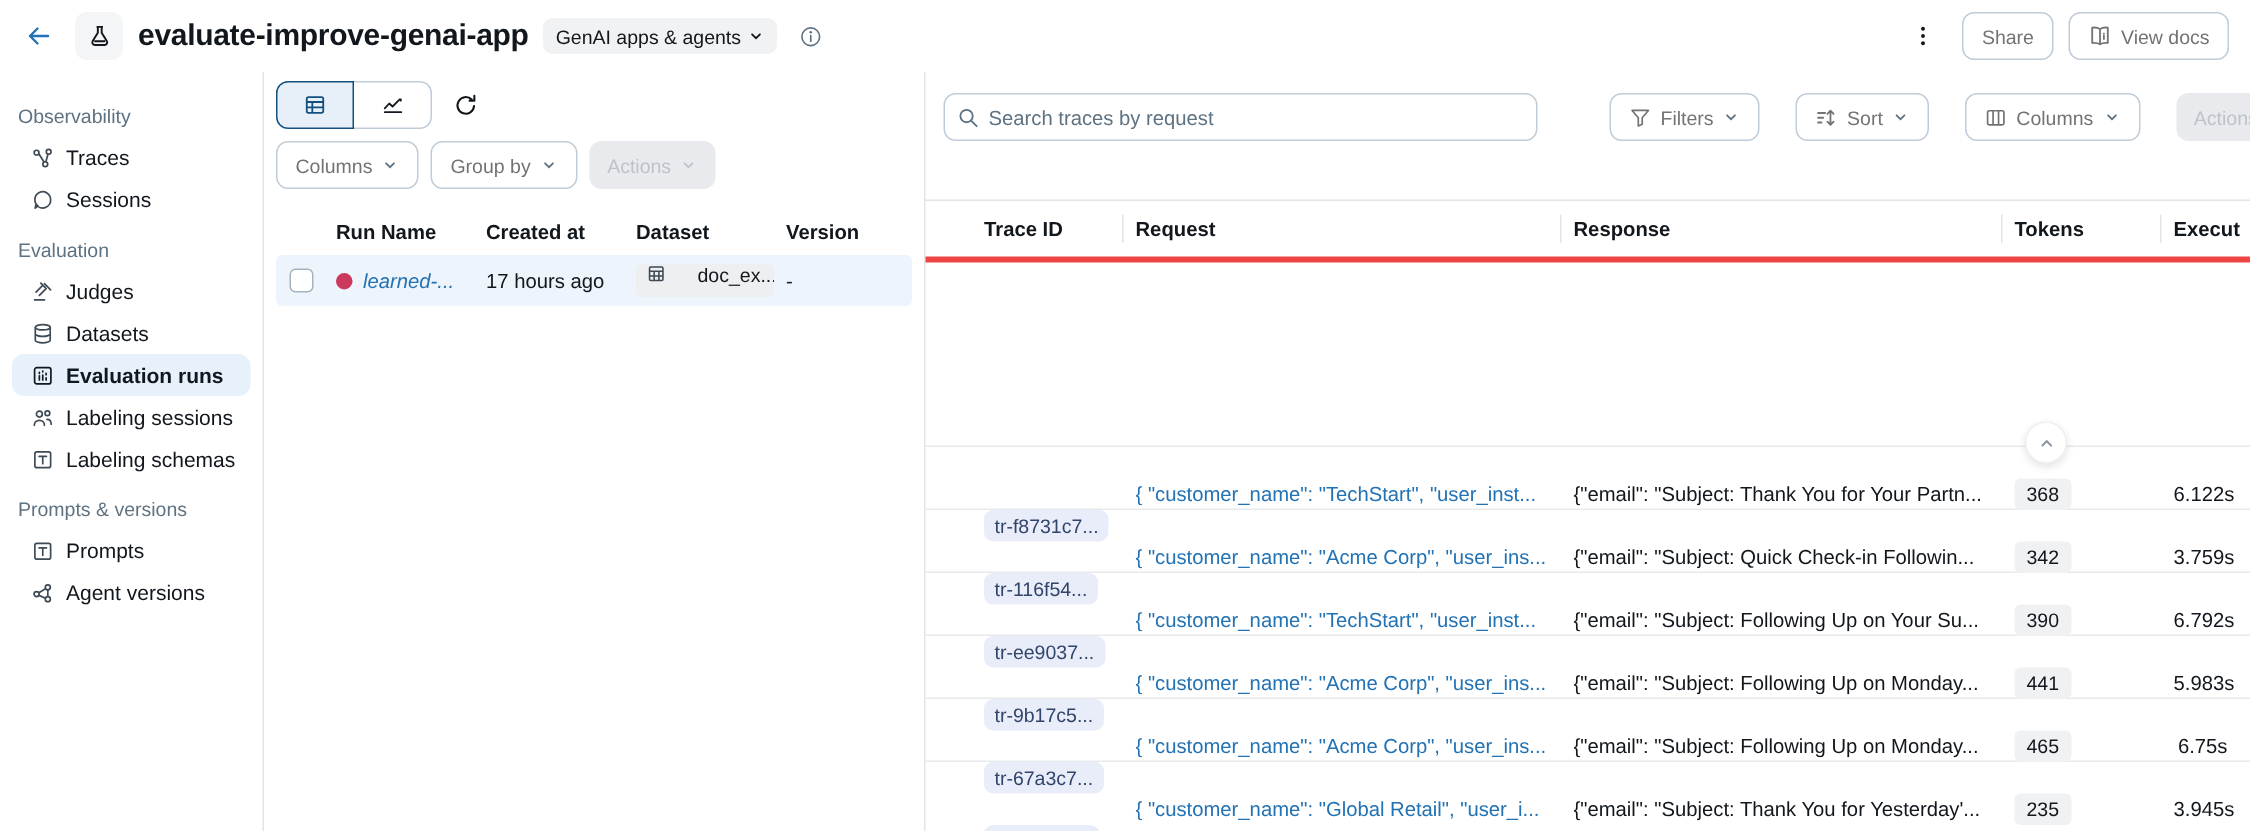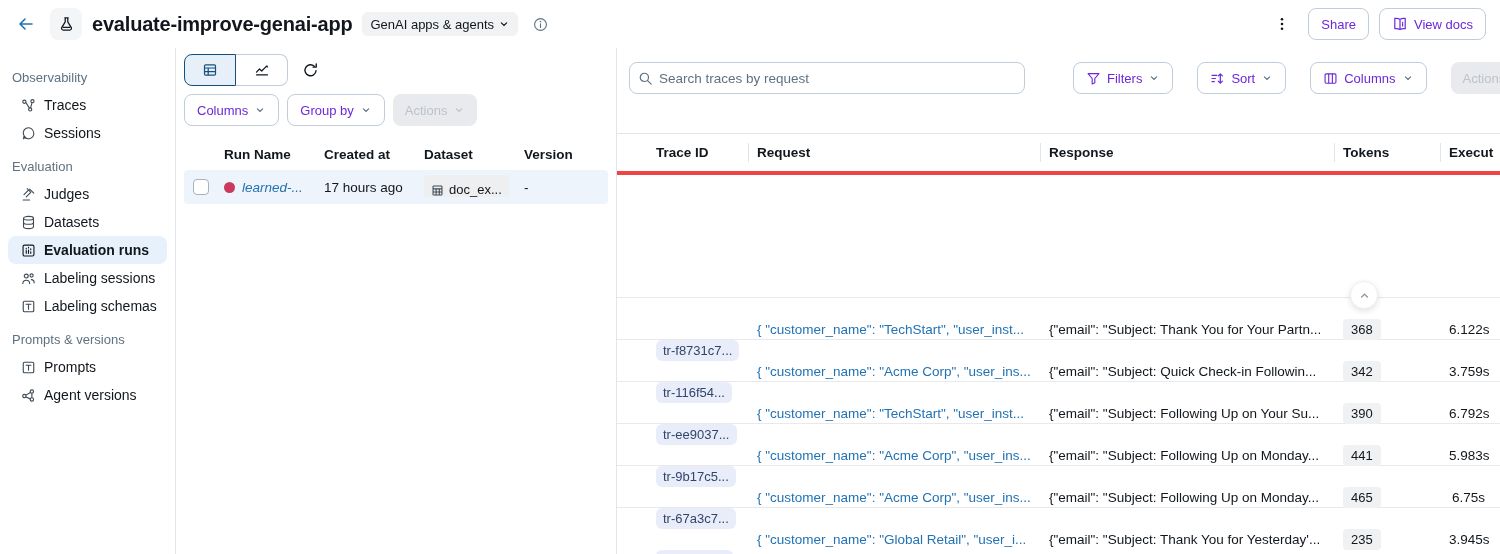--- a/index.html
+++ b/index.html
@@ -17,21 +17,21 @@
   .page-title { font-size:20px; font-weight:700; letter-spacing:-.2px; white-space:nowrap; }
   .badge { display:flex; align-items:center; gap:4px; background:#F1F2F4; border:none; cursor:pointer;
     border-radius:6px; height:24px; padding:0 8px; font-size:13px; color:#11171C; font-family:inherit; }
   .info-btn { border:none; background:transparent; color:#5F7281; width:24px; height:24px;
     display:flex; align-items:center; justify-content:center; cursor:pointer; }
   .hdr-right { display:flex; align-items:center; gap:10px; }
   .kebab-btn { border:none; background:transparent; color:#11171C; width:24px; height:28px;
     display:flex; align-items:center; justify-content:center; cursor:pointer; margin-right:4px; }
   .btn { display:inline-flex; align-items:center; justify-content:center; gap:6px; height:32px;
     padding:0 12px; background:#fff; border:1px solid #C0CDD8; border-radius:8px; font-size:13px;
-    color:#6d28d9; cursor:pointer; font-family:inherit; white-space:nowrap; }
+    color:#737373; cursor:pointer; font-family:inherit; white-space:nowrap; }
   .btn .chev { color:#5F7281; }
   .btn-disabled { background:#E8EAED; border:none; color:#BCC3CA; cursor:default; }
   .btn-disabled .chev { color:#BCC3CA; }
 
   
   .main { flex:1; display:flex; min-height:0; }
 
   
   .sidebar { width:176px; flex:0 0 176px; border-right:1px solid #E1E4E8; padding:10px 8px 0 8px; }
   .nav-section-label { font-size:13px; color:#5F7281; padding:12px 4px 6px 4px; }
@@ -63,21 +63,21 @@
 
   .runs-table { margin-top:12px; }
   .runs-grid { display:grid; grid-template-columns:40px 100px 100px 100px 1fr; align-items:center; }
   .runs-head { height:32px; font-size:13.5px; font-weight:700; }
   .runs-row { height:34px; background:#EDF4FB; border-radius:4px; font-size:13.5px; cursor:pointer; }
   .cb { width:16px; height:16px; border:1px solid #A6B2BE; border-radius:4px; background:#fff;
     margin-left:9px; cursor:pointer; }
   .run-name-cell { display:flex; align-items:center; gap:7px; overflow:hidden; }
   .run-dot { width:11px; height:11px; border-radius:50%; background:#CB3A5E; flex:0 0 auto; }
   .run-link { color:#2272B4; text-decoration:none; white-space:nowrap; overflow:hidden;font-style:italic; }
-  .ds-chip { display:inline-flex; align-items:flex-end; gap:5px; background:#EDEFF1; border-radius:4px;
+  .ds-chip { display:inline-flex; align-items:flex-start; gap:21px; background:#EDEFF1; border-radius:4px;
     height:22px; padding:0 7px; font-size:13px; max-width:92px; overflow:hidden; white-space:nowrap; cursor:pointer; }
   .ds-chip .nav-ic { color:#3E4A55; display:flex; }
 
   
   .traces-panel { flex:1; min-width:0; border-left:1px solid #E1E4E8; padding-top:14px; position:relative; }
   .traces-toolbar { display:flex; align-items:center; padding:0 14px 0 12px; gap:24px; }
   .traces-search { width:396px; flex:0 0 396px; }
   .traces-toolbar .spacer { flex:1; }
   .tr-grid { display:grid; grid-template-columns:101px 292px 294px 106px 1fr; align-items:center;
     padding-left:39px; }

